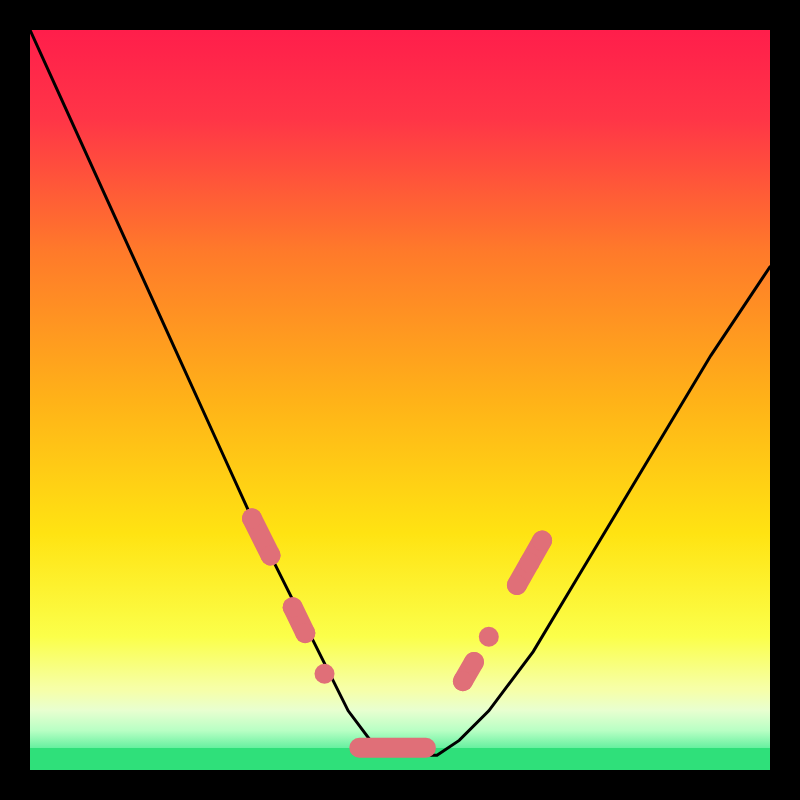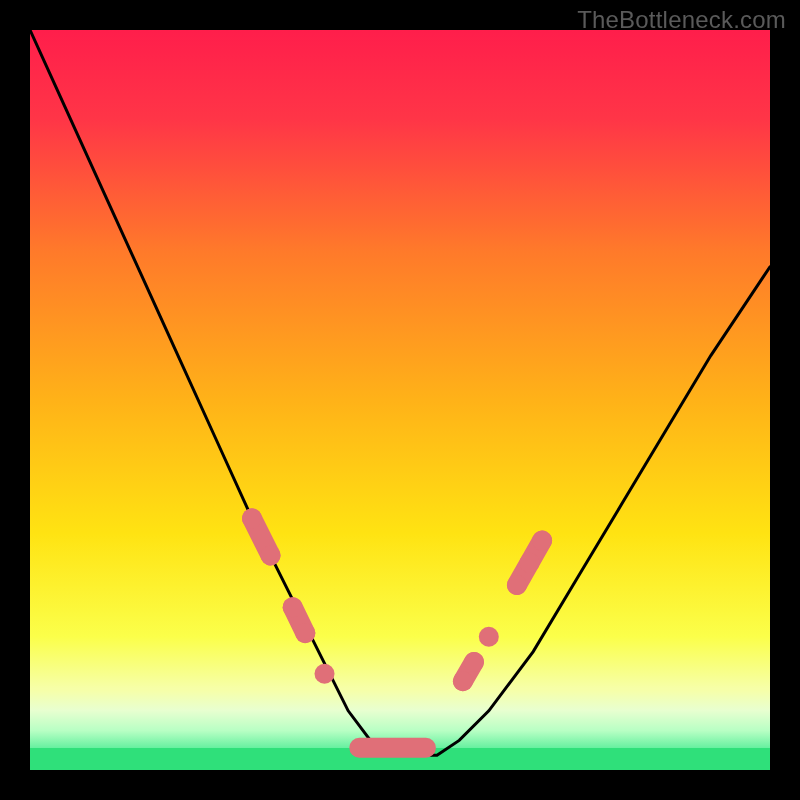--- a/index.html
+++ b/index.html
@@ -117,14 +117,13 @@
           <circle cx="444" cy="631.96" r="10" fill="#e06f78"></circle>
           <circle cx="458.8" cy="606.8" r="10" fill="#e06f78"></circle>
           <circle cx="486.91999999999996" cy="555" r="10" fill="#e06f78"></circle>
           <circle cx="499.50000000000006" cy="532.8" r="10" fill="#e06f78"></circle>
           <circle cx="512.08" cy="510.6" r="10" fill="#e06f78"></circle>
         </g>
     </svg>
 
   </div>
 
-  <div class="watermark">TheBottleneck.com</div>
 </div>
 
 </body></html>

